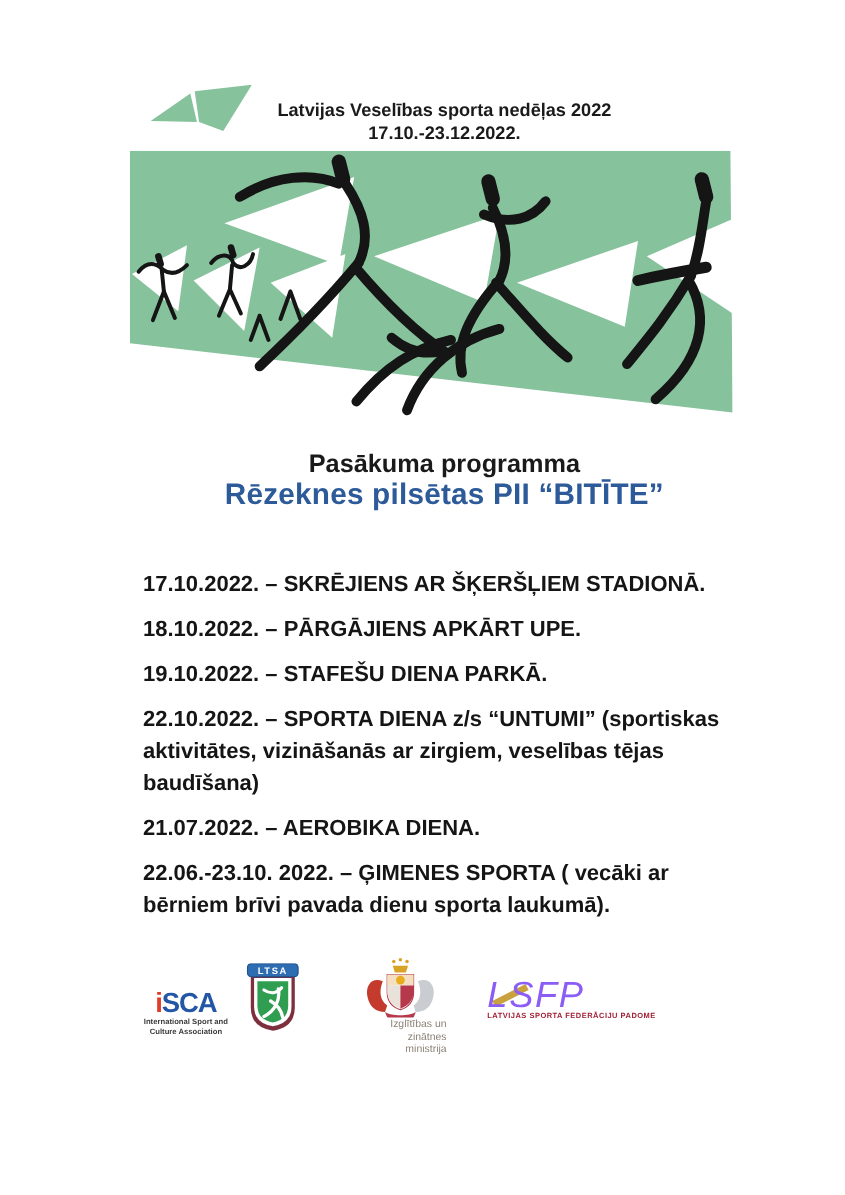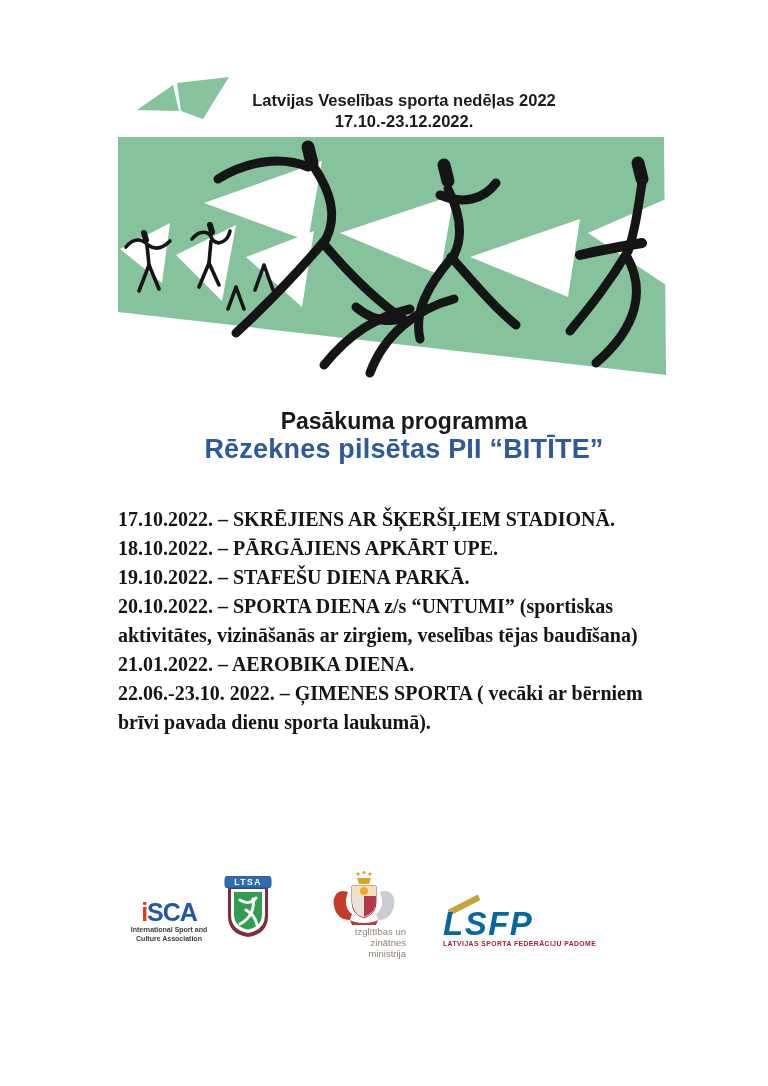--- a/index.html
+++ b/index.html
@@ -14,32 +14,32 @@
   
   .banner{position:absolute;left:118px;top:137px;width:548px;height:245px;}
   
   .subtitle{position:absolute;left:0;right:0;top:408px;text-align:center;
     font-size:23px;font-weight:bold;color:#1a1a1a;}
   .title{position:absolute;left:0;right:0;top:434px;text-align:center;
     font-size:27px;font-weight:bold;color:#2d5a98;letter-spacing:0.2px;}
   
   .events{position:absolute;left:118px;top:505px;width:552px;
     font-size:20px;line-height:29px;font-weight:bold;color:#151515;}
-  .events p{margin:0;font-family:Liberation Serif, serif;}
+  .events p{margin:12px;}
   
   .logo-isca{position:absolute;left:126px;top:900px;width:86px;text-align:center;}
   .isca-word{font-weight:800;font-size:25px;letter-spacing:-1px;line-height:24px;}
   .isca-i{color:#e03a28;} .isca-sca{color:#2456a6;}
   .isca-sub{margin-top:2px;font-size:7px;line-height:8.5px;color:#3c3c3c;font-weight:bold;}
   .logo-ltsa{position:absolute;left:221px;top:876px;width:54px;height:66px;}
   .logo-izm{position:absolute;left:322px;top:870px;width:84px;text-align:right;}
   .izm-text{margin-top:1px;font-size:9.5px;line-height:11px;color:#8b8276;}
   .logo-lsfp{position:absolute;left:443px;top:889px;width:140px;}
-  .lsfp-word{position:relative;z-index:1;font-style:italic;font-weight:700;font-size:33px;
-    line-height:30px;color:#0369a1;letter-spacing:1.5px;margin-top:20px;}
+  .lsfp-word{position:relative;z-index:1;font-style:italic;font-weight:400;font-size:33px;
+    line-height:30px;color:#8b5cf6;letter-spacing:1.5px;}
   .lsfp-stripe{position:absolute;left:4px;top:13px;width:34px;height:6px;background:#c9a13e;
     transform:rotate(-27deg);z-index:0;}
   .lsfp-tag{margin-top:1px;font-size:6.8px;letter-spacing:0.45px;color:#a32035;font-weight:bold;white-space:nowrap;}
 </style>
 </head>
 <body>
 
 <div class="page">
 
   <svg class="hdr-logo" viewBox="0 0 92 44">
@@ -107,22 +107,22 @@
     </g>
   </svg>
 
   <div class="subtitle">Pasākuma programma</div>
   <div class="title">Rēzeknes pilsētas PII “BITĪTE”</div>
 
   <div class="events">
     <p>17.10.2022. – SKRĒJIENS AR ŠĶERŠĻIEM STADIONĀ.</p>
     <p>18.10.2022. – PĀRGĀJIENS APKĀRT UPE.</p>
     <p>19.10.2022. – STAFEŠU DIENA PARKĀ.</p>
-    <p>20.10.2022. – SPORTA DIENA z/s “UNTUMI” (sportiskas aktivitātes, vizināšanās ar zirgiem, veselības tējas baudīšana)</p>
-    <p>21.01.2022. – AEROBIKA DIENA.</p>
+    <p>22.10.2022. – SPORTA DIENA z/s “UNTUMI” (sportiskas aktivitātes, vizināšanās ar zirgiem, veselības tējas baudīšana)</p>
+    <p>21.07.2022. – AEROBIKA DIENA.</p>
     <p>22.06.-23.10. 2022. – ĢIMENES SPORTA ( vecāki ar bērniem brīvi pavada dienu sporta laukumā).</p>
   </div>
 
   <div class="logo-isca">
     <div class="isca-word"><span class="isca-i">i</span><span class="isca-sca">SCA</span></div>
     <div class="isca-sub">
       <div>International Sport and</div>
       <div>Culture Association</div>
     </div>
   </div>

